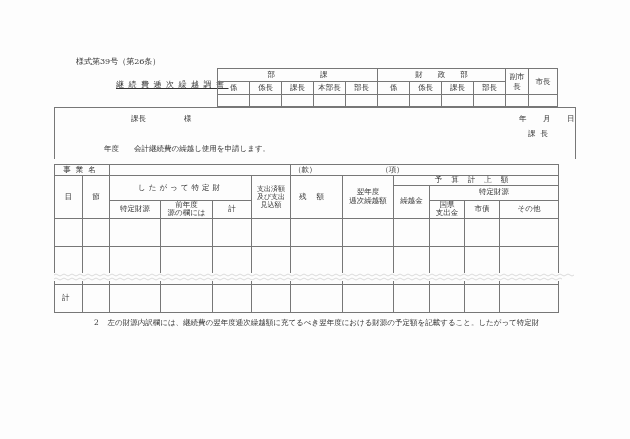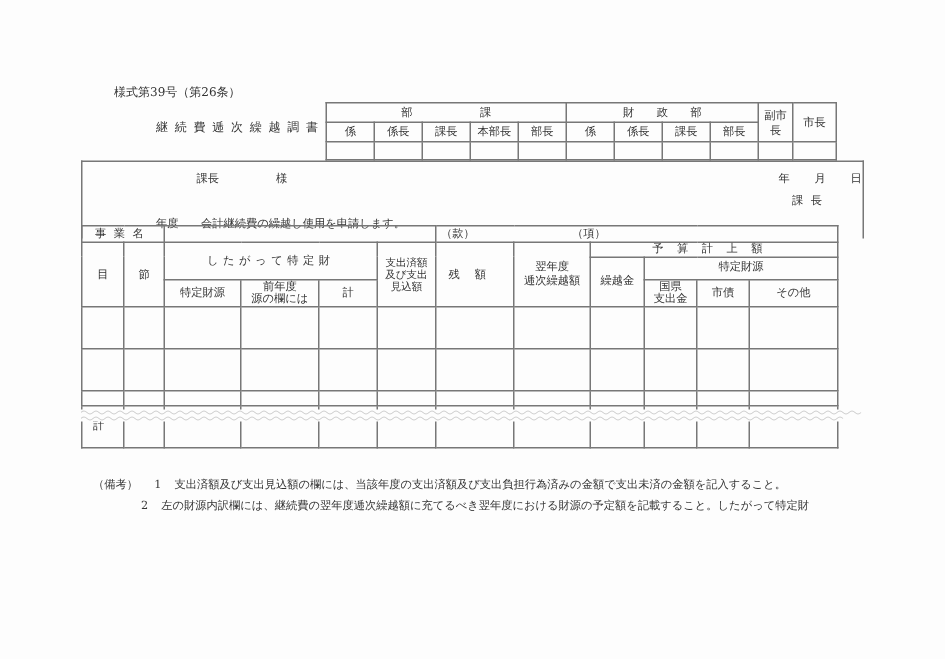--- a/index.html
+++ b/index.html
@@ -1,35 +1,35 @@
 <!DOCTYPE html>
 <html><head>
 <meta charset="utf-8">
 <style>
   html, body { margin:0; padding:0; background:#fdfdfd; }
   body { width:630px; height:439px; position:relative; overflow:hidden;
          font-family:"DejaVu Serif","Liberation Serif",serif; color:#333; }
   .abs { position:absolute; }
   .t { font-size:7.5px; white-space:nowrap; line-height:1;margin-left:21px; }
   .form-no { left:55px; top:58px; font-size:8px; }
-  .doc-title { left:83px; top:81px; font-size:8px; letter-spacing:4.5px; }
+  .doc-title { left:95px; top:81px; font-size:8px; letter-spacing:4.5px;text-decoration:underline; }
 
   
   table { border-collapse:collapse;padding-left:27px; }
   .appr { position:absolute; left:217px; top:68px; }
   .appr td { border:1px solid #777; font-size:7.5px; text-align:center; padding:0; height:12px; }
   .appr td.big { height:24px; }
   .appr td.blank { height:11px; }
 
   
   .box { position:absolute; left:54px; top:107px; width:520px; height:51px;
          border:1px solid #777; border-bottom:none; border-top:1px solid #777; }
 
   
-  .main { position:absolute; left:54px; top:150px; table-layout:fixed; }
+  .main { position:absolute; left:54px; top:164px; table-layout:fixed; }
   .main td { border:1px solid #777; font-size:7.5px; text-align:center; padding:0; line-height:1.15; }
   .main td.l { text-align:left; padding-left:3px; }
   .break { position:absolute; left:54px; top:271px; width:522px; height:10px; background:#fdfdfd; }
   .break svg { position:absolute; left:0; top:0; }
 
   .notes { position:absolute; left:62px; top:316px; font-size:7.5px; line-height:14px; }
   .notes div { white-space:nowrap; }
 </style>
 </head>
 <body>
@@ -206,25 +206,18 @@
   </table>
 
 <div class="break" style="top:273px;height:8px;">
   <svg width="524" height="8" viewBox="0 0 524 8">
     <path d="M0 2 q2 -2 4 0 t4 0 t4 0 t4 0 t4 0 t4 0 t4 0 t4 0 t4 0 t4 0 t4 0 t4 0 t4 0 t4 0 t4 0 t4 0 t4 0 t4 0 t4 0 t4 0 t4 0 t4 0 t4 0 t4 0 t4 0 t4 0 t4 0 t4 0 t4 0 t4 0 t4 0 t4 0 t4 0 t4 0 t4 0 t4 0 t4 0 t4 0 t4 0 t4 0 t4 0 t4 0 t4 0 t4 0 t4 0 t4 0 t4 0 t4 0 t4 0 t4 0 t4 0 t4 0 t4 0 t4 0 t4 0 t4 0 t4 0 t4 0 t4 0 t4 0 t4 0 t4 0 t4 0 t4 0 t4 0 t4 0 t4 0 t4 0 t4 0 t4 0 t4 0 t4 0 t4 0 t4 0 t4 0 t4 0 t4 0 t4 0 t4 0 t4 0 t4 0 t4 0 t4 0 t4 0 t4 0 t4 0 t4 0 t4 0 t4 0 t4 0 t4 0 t4 0 t4 0 t4 0 t4 0 t4 0 t4 0 t4 0 t4 0 t4 0 t4 0 t4 0 t4 0 t4 0 t4 0 t4 0 t4 0 t4 0 t4 0 t4 0 t4 0 t4 0 t4 0 t4 0 t4 0 t4 0 t4 0 t4 0 t4 0 t4 0 t4 0 t4 0 t4 0 t4 0 t4 0 t4 0 t4 0 t4 0 t4 0 t4 0" fill="none" stroke="#ccc" stroke-width="0.7"></path>
     <path d="M0 6 q2 -2 4 0 t4 0 t4 0 t4 0 t4 0 t4 0 t4 0 t4 0 t4 0 t4 0 t4 0 t4 0 t4 0 t4 0 t4 0 t4 0 t4 0 t4 0 t4 0 t4 0 t4 0 t4 0 t4 0 t4 0 t4 0 t4 0 t4 0 t4 0 t4 0 t4 0 t4 0 t4 0 t4 0 t4 0 t4 0 t4 0 t4 0 t4 0 t4 0 t4 0 t4 0 t4 0 t4 0 t4 0 t4 0 t4 0 t4 0 t4 0 t4 0 t4 0 t4 0 t4 0 t4 0 t4 0 t4 0 t4 0 t4 0 t4 0 t4 0 t4 0 t4 0 t4 0 t4 0 t4 0 t4 0 t4 0 t4 0 t4 0 t4 0 t4 0 t4 0 t4 0 t4 0 t4 0 t4 0 t4 0 t4 0 t4 0 t4 0 t4 0 t4 0 t4 0 t4 0 t4 0 t4 0 t4 0 t4 0 t4 0 t4 0 t4 0 t4 0 t4 0 t4 0 t4 0 t4 0 t4 0 t4 0 t4 0 t4 0 t4 0 t4 0 t4 0 t4 0 t4 0 t4 0 t4 0 t4 0 t4 0 t4 0 t4 0 t4 0 t4 0 t4 0 t4 0 t4 0 t4 0 t4 0 t4 0 t4 0 t4 0 t4 0 t4 0 t4 0 t4 0 t4 0 t4 0 t4 0" fill="none" stroke="#ccc" stroke-width="0.7"></path>
   </svg>
 </div>
 
 <div class="notes">
-  <div>
-    <span>（備考）</span>
-    <span style="display:inline-block;width:6px"></span>
-    <span>1</span>
-    <span style="display:inline-block;width:4px"></span>
-    <span>支出済額及び支出見込額の欄には、当該年度の支出済額及び支出負担行為済みの金額で支出未済の金額を記入すること。</span>
-  </div>
   <div style="padding-left:32px">
     <span>2</span>
     <span style="display:inline-block;width:4px"></span>
     <span>左の財源内訳欄には、継続費の翌年度逓次繰越額に充てるべき翌年度における財源の予定額を記載すること。したがって特定財</span>
   </div>
 </div>
 
 </body></html>

